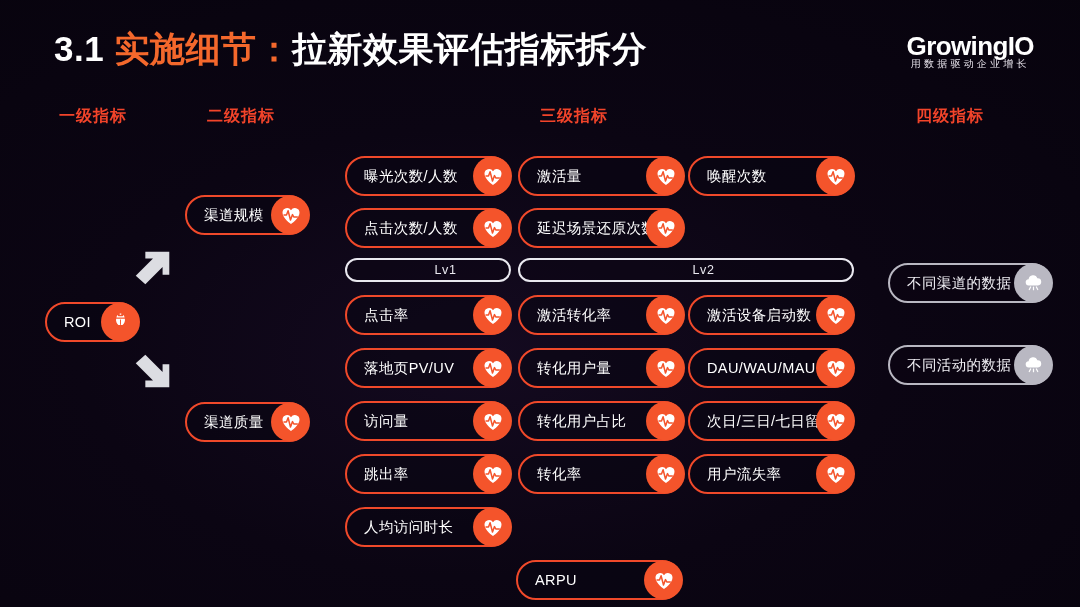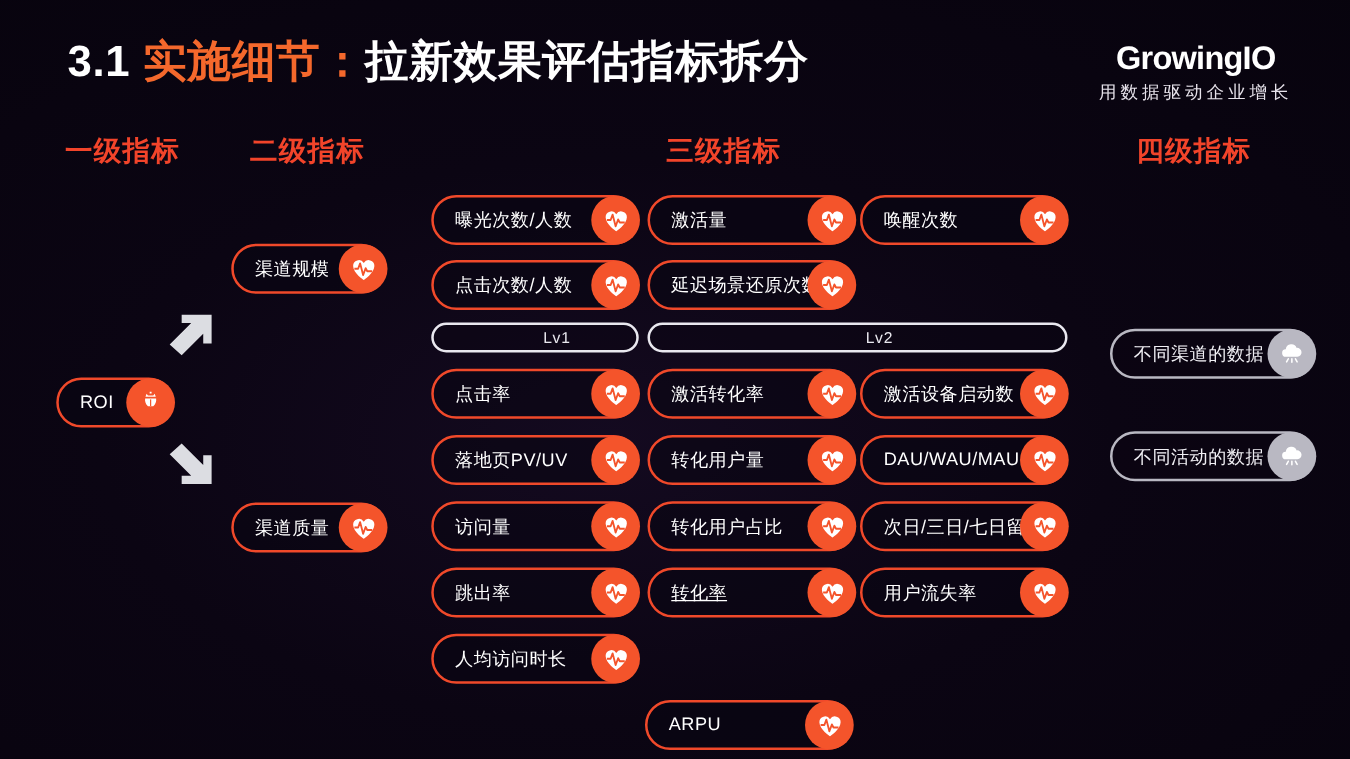--- a/index.html
+++ b/index.html
@@ -40,35 +40,35 @@
     text-align: center;
   }
   .logo-main {
     font-size: 26px;
     font-weight: 700;
     letter-spacing: -0.6px;
     color: #ffffff;
     line-height: 1;
   }
   .logo-sub {
-    margin-top: 7px;
-    font-size: 14px;
+    font-size: 10px;
     letter-spacing: 3.2px;
     color: #e6e2ea;
     line-height: 1;
   }
 
   
   .col-head {
     position: absolute;
-    font-size: 22px;
+    font-size: 16px;
     font-weight: 700;
     color: #f2442a;
     letter-spacing: 1px;
     white-space: nowrap;
+    margin-left: 7px;
   }
 
   
   .pill {
     position: absolute;
     height: 40px;
     border: 2px solid #f0492a;
     border-radius: 22px;
     background: rgba(10,5,18,0.55);
     box-sizing: border-box;
@@ -294,21 +294,21 @@
   </div>
   <div class="pill" style="left:518px; top:401px; width:166px;">
     <span class="plabel">转化用户占比</span>
     <span class="picon">
       <svg viewBox="0 0 24 24" width="24" height="24">
         <path fill="#fff" d="M12 20.5S3.5 14.9 3.5 9.3a4.6 4.6 0 018.5-2.5 4.6 4.6 0 018.5 2.5c0 5.6-8.5 11.2-8.5 11.2z"></path>
         <path fill="none" stroke="#f4542b" stroke-width="1.5" stroke-linejoin="round" d="M4.5 11.5h3l1.6-4.3 2.4 9.3 2-5.4 1.3 2.4h4"></path>
       </svg>
     </span>
   </div>
-  <div class="pill" style="left:518px; top:454px; width:166px;text-decoration:underline;">
+  <div class="pill" style="left:518px; top:454px; width:166px;">
     <span class="plabel">转化率</span>
     <span class="picon">
       <svg viewBox="0 0 24 24" width="24" height="24">
         <path fill="#fff" d="M12 20.5S3.5 14.9 3.5 9.3a4.6 4.6 0 018.5-2.5 4.6 4.6 0 018.5 2.5c0 5.6-8.5 11.2-8.5 11.2z"></path>
         <path fill="none" stroke="#f4542b" stroke-width="1.5" stroke-linejoin="round" d="M4.5 11.5h3l1.6-4.3 2.4 9.3 2-5.4 1.3 2.4h4"></path>
       </svg>
     </span>
   </div>
   <div class="pill" style="left:516px; top:560px; width:166px;">
     <span class="plabel">ARPU</span>

